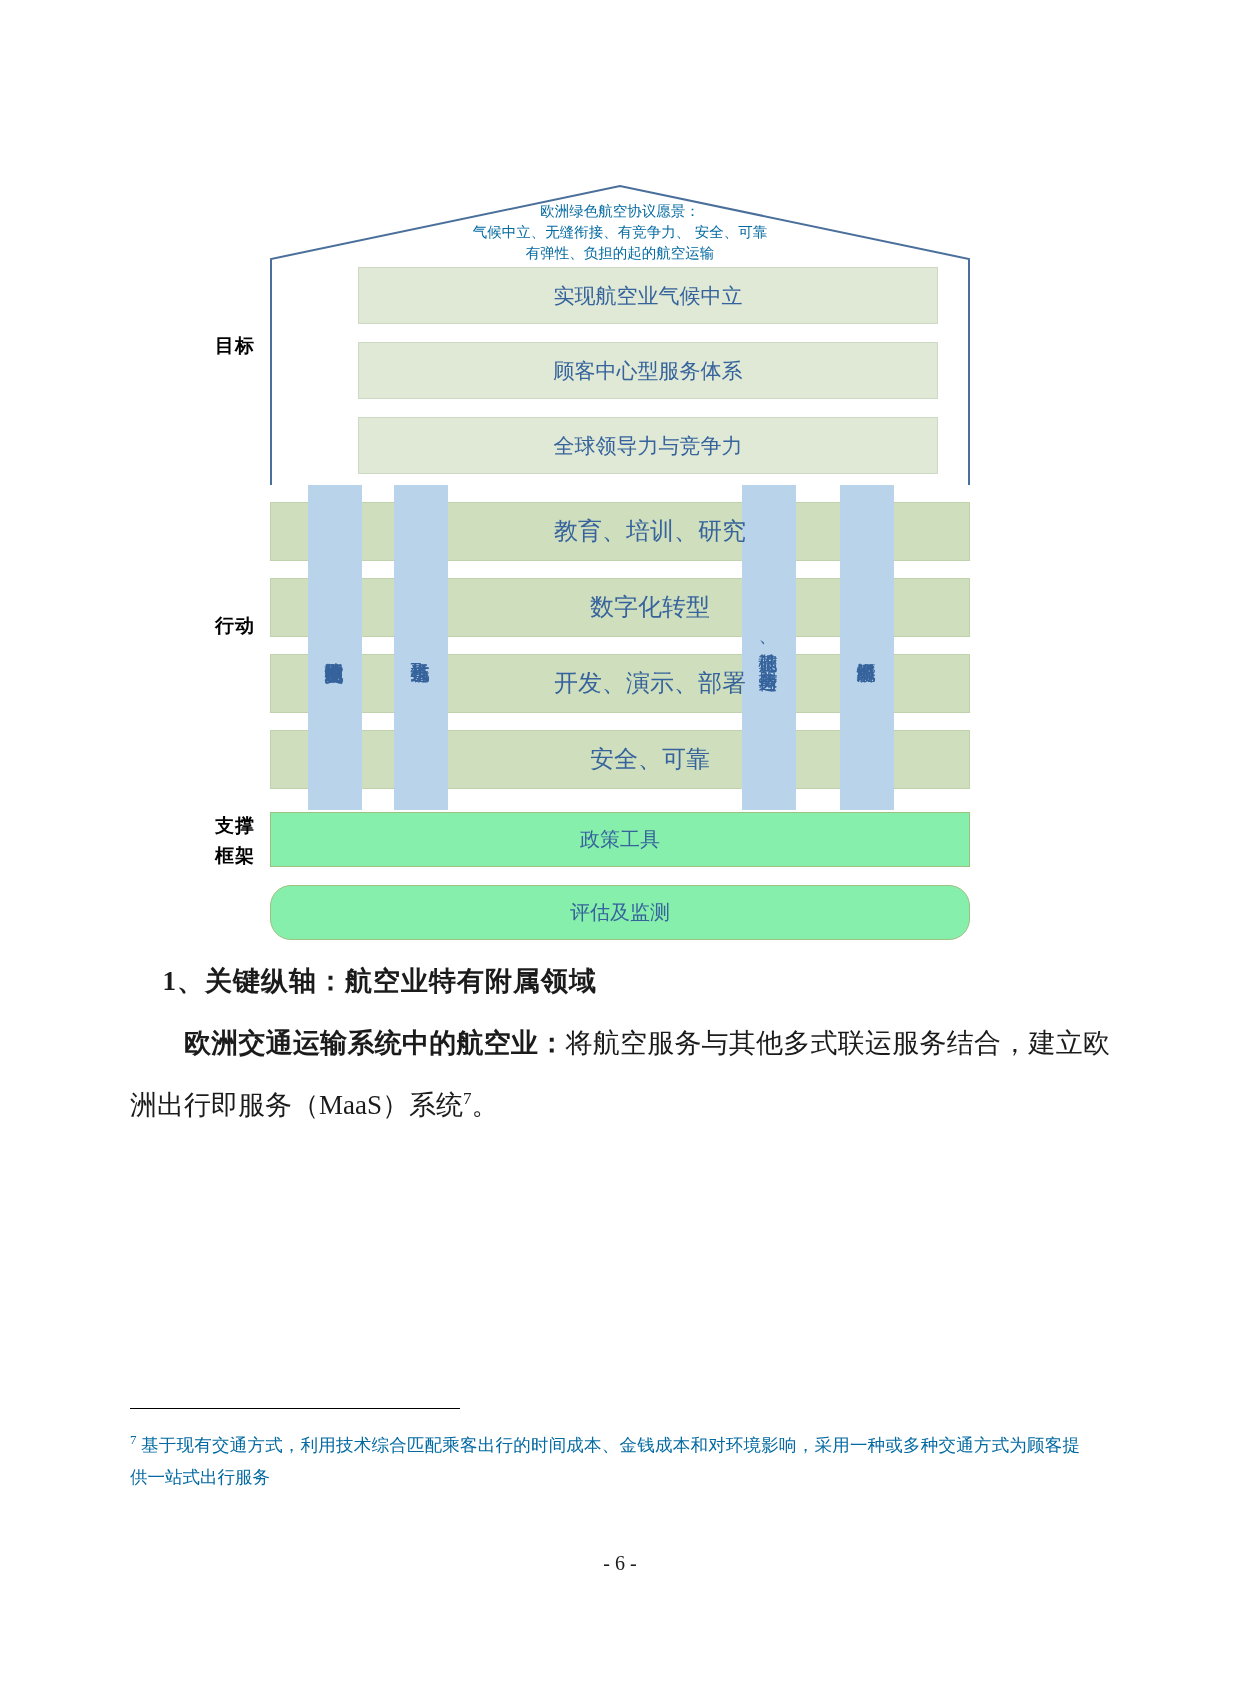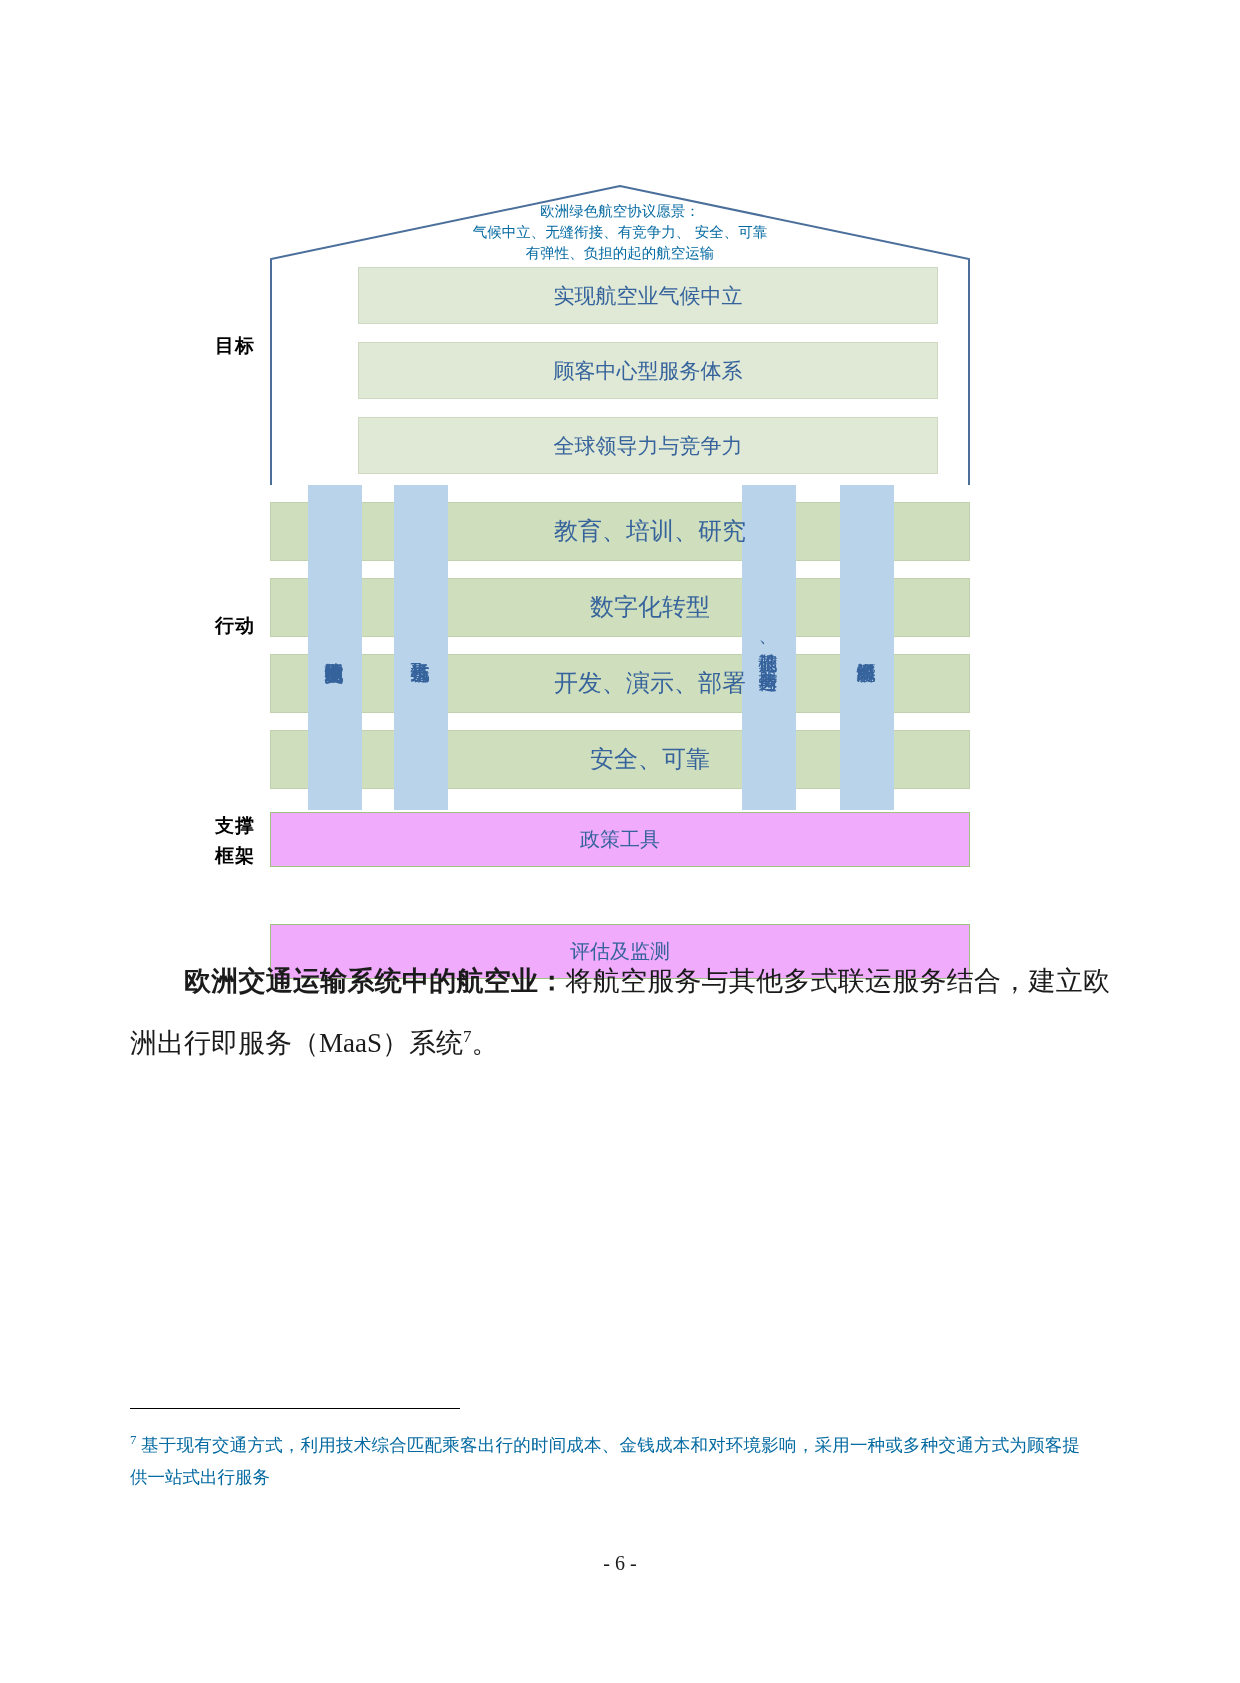--- a/index.html
+++ b/index.html
@@ -154,32 +154,32 @@
   #pillar-1 { left: 124px; width: 54px; }
   #pillar-2 { left: 472px; width: 54px; }
   #pillar-3 { left: 570px; width: 54px; }
 
   
   .support-bar {
     position: absolute;
     left: 70px;
     width: 700px;
     height: 55px;
-    background: #f0abfc;
+    background: #86efac;
     border: 1px solid #9bc280;
     box-sizing: border-box;
     display: flex;
     align-items: center;
     justify-content: center;
     font-family: Liberation Mono, monospace;
     font-size: 20px;
     color: #36639c;
   }
   #support-0 { top: 627px; }
-  #support-1 { top: 739px; }
+  #support-1 { top: 700px; border-radius: 21px; }
 
   
   .body-text {
     position: absolute;
     left: 130px;
     top: 950px;
     width: 980px;
   }
   .para {
     font-family: "Liberation Serif", serif;
@@ -276,20 +276,21 @@
       <div class="strip-label" style="top:93px;">数字化转型</div>
       <div class="strip-label" style="top:169px;">开发、演示、部署</div>
       <div class="strip-label" style="top:245px;">安全、可靠</div>
     </div>
 
     <div class="support-bar" id="support-0">政策工具</div>
     <div class="support-bar" id="support-1">评估及监测</div>
   </div>
 
   <div class="body-text">
+    <p class="para heading">1、关键纵轴：航空业特有附属领域</p>
 
     <p class="para"><span class="bold-run">欧洲交通运输系统中的航空业：</span><span>将航空服务与其他多式联运服务结合，建立欧洲出行即服务（MaaS）系统</span><sup class="fn">7</sup>。</p>
 
   </div>
 
   <div class="fn-rule"></div>
   <div class="footnote"><sup>7</sup>
     <span>基于现有交通方式，利用技术综合匹配乘客出行的时间成本、金钱成本和对环境影响，采用一种或多种交通方式为顾客提供一站式出行服务</span>
   </div>
 

